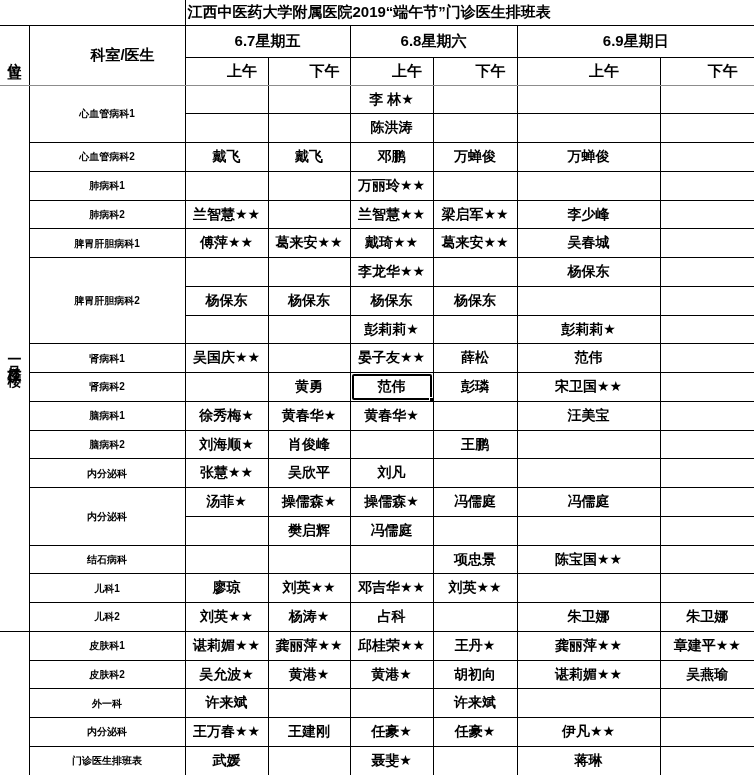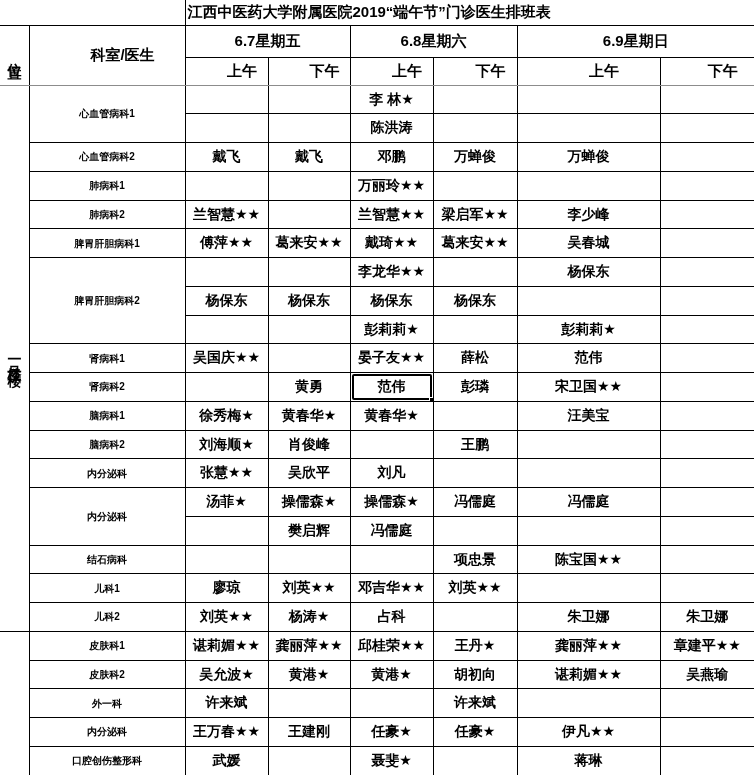--- a/index.html
+++ b/index.html
@@ -318,21 +318,21 @@
         <tr>
           <td rowspan="1" class="dept">内分泌科</td>
           <td class="cell">王万春★★</td>
           <td class="cell">王建刚</td>
           <td class="cell">任豪★</td>
           <td class="cell">任豪★</td>
           <td class="cell">伊凡★★</td>
           <td class="cell edge-r"></td>
         </tr>
         <tr>
-          <td rowspan="1" class="dept">口腔创伤整形科</td>
+          <td rowspan="1" class="dept">门诊医生排班表</td>
           <td class="cell">武媛</td>
           <td class="cell"></td>
           <td class="cell">聂斐★</td>
           <td class="cell"></td>
           <td class="cell">蒋琳</td>
           <td class="cell edge-r"></td>
         </tr>
       </tbody>
   </table>
 </div>

